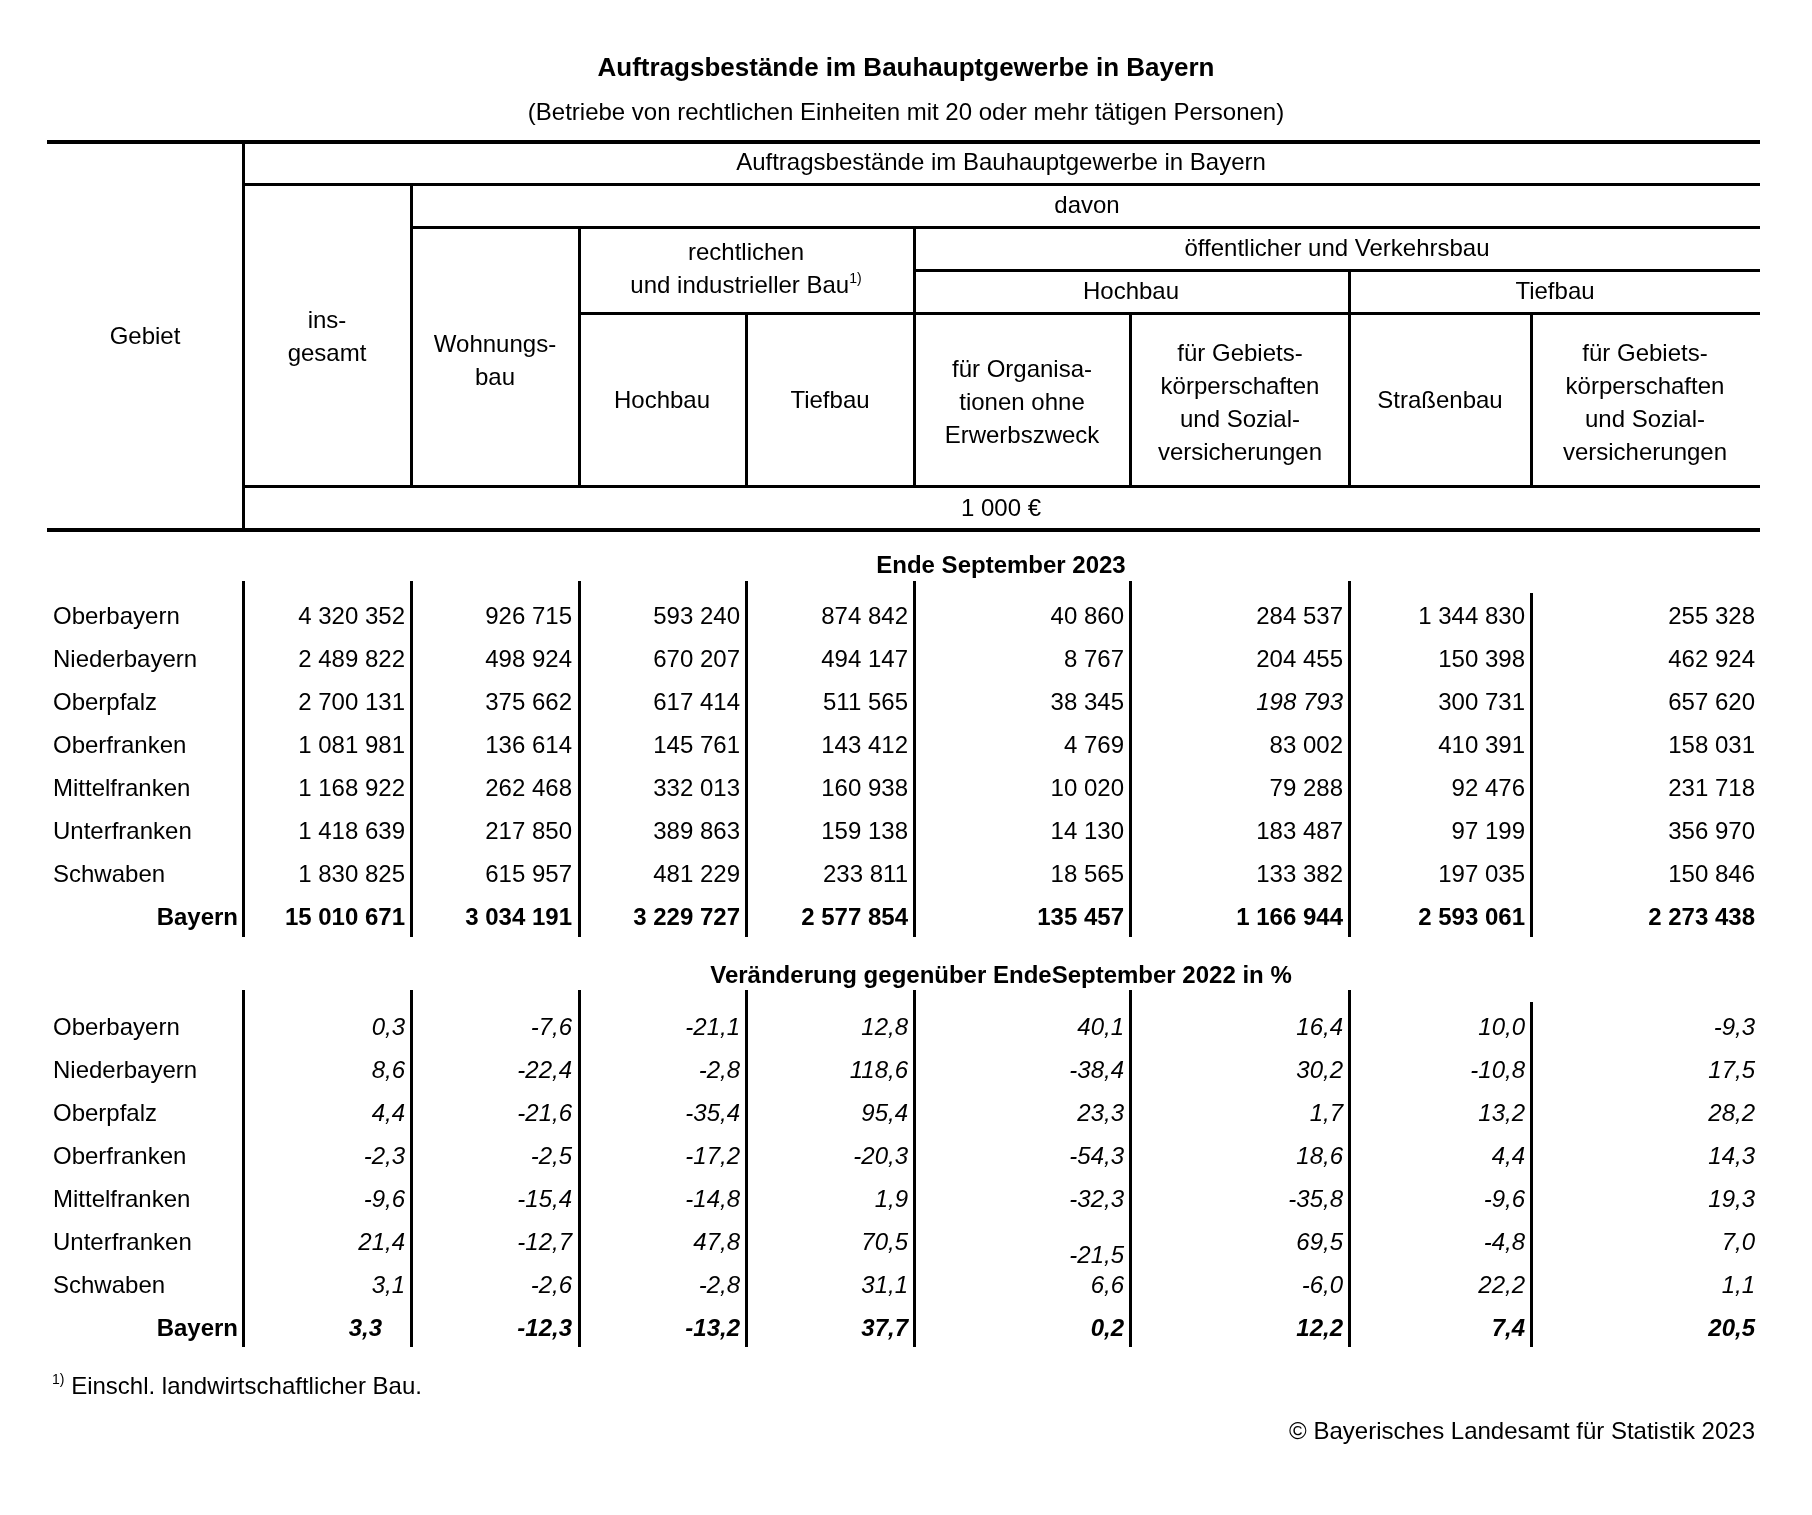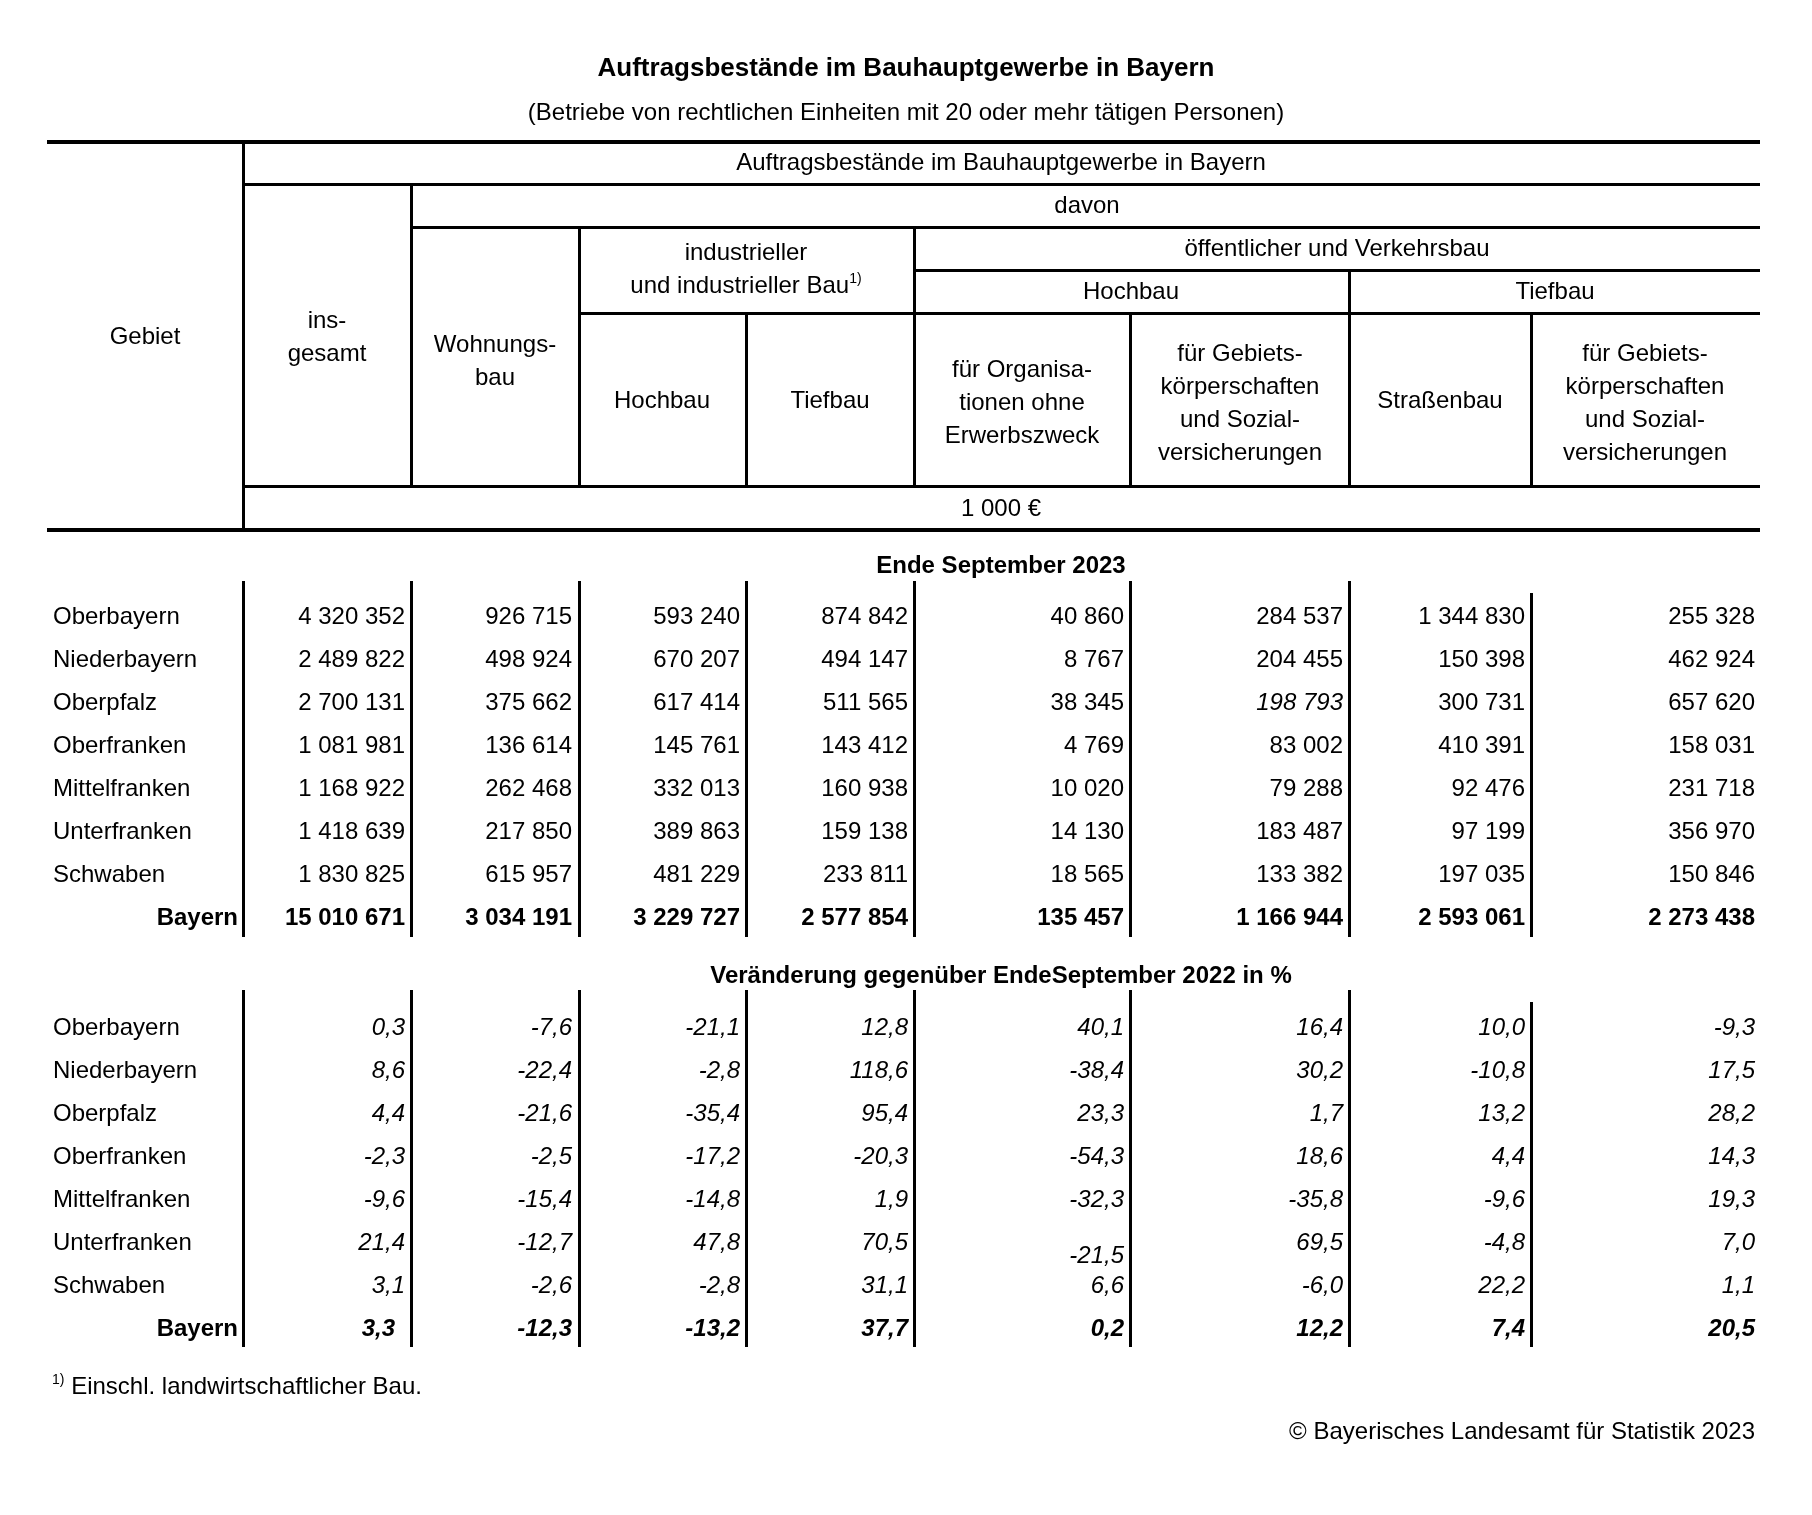--- a/index.html
+++ b/index.html
@@ -47,21 +47,21 @@
 
   <div class="multi" style="left:327px; top:303px;">
     <span>ins-</span>
     <span>gesamt</span>
   </div>
   <div class="multi" style="left:495px; top:327px;">
     <span>Wohnungs-</span>
     <span>bau</span>
   </div>
   <div class="multi" style="left:746px; top:235px;">
-    <span>industrieller</span>
+    <span>rechtlichen</span>
     <span><span style="display:inline">und industrieller Bau</span><sup>1)</sup></span>
   </div>
   <div class="t c" style="left:1337px; top:234px;">öffentlicher und Verkehrsbau</div>
   <div class="t c" style="left:1131px; top:277px;">Hochbau</div>
   <div class="t c" style="left:1555px; top:277px;">Tiefbau</div>
 
   <div class="t c" style="left:662px; top:386px;">Hochbau</div>
   <div class="t c" style="left:830px; top:386px;">Tiefbau</div>
 
   <div class="multi" style="left:1022px; top:352px;">
@@ -268,21 +268,21 @@
         <div class="t r i" style="left: 572px; top: 1271px;">-2,6</div>
         <div class="t r i" style="left: 740px; top: 1271px;">-2,8</div>
         <div class="t r i" style="left: 908px; top: 1271px;">31,1</div>
         <div class="t r i" style="left: 1124px; top: 1271px;">6,6</div>
         <div class="t r i" style="left: 1343px; top: 1271px;">-6,0</div>
         <div class="t r i" style="left: 1525px; top: 1271px;">22,2</div>
         <div class="t r i" style="left: 1755px; top: 1271px;">1,1</div>
       </div>
       <div>
         <div class="t b r" style="left: 238px; top: 1314px;">Bayern</div>
-        <div class="t r b i" style="left: 395px; top: 1314px;">3,3</div>
+        <div class="t r b i" style="left: 382px; top: 1314px;">3,3</div>
         <div class="t r b i" style="left: 572px; top: 1314px;">-12,3</div>
         <div class="t r b i" style="left: 740px; top: 1314px;">-13,2</div>
         <div class="t r b i" style="left: 908px; top: 1314px;">37,7</div>
         <div class="t r b i" style="left: 1124px; top: 1314px;">0,2</div>
         <div class="t r b i" style="left: 1343px; top: 1314px;">12,2</div>
         <div class="t r b i" style="left: 1525px; top: 1314px;">7,4</div>
         <div class="t r b i" style="left: 1755px; top: 1314px;">20,5</div>
       </div>
     </div>
   </div>

